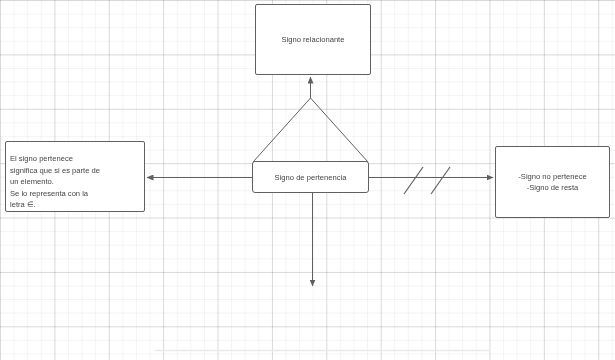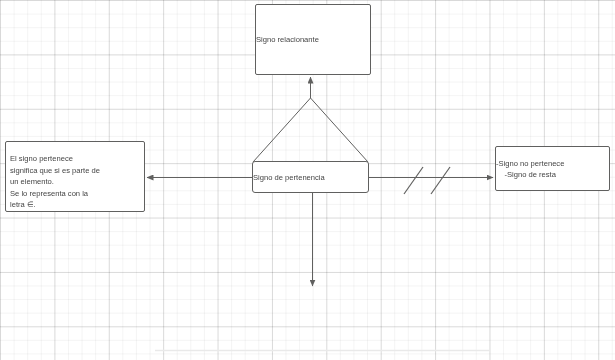--- a/index.html
+++ b/index.html
@@ -38,21 +38,21 @@
     box-sizing: border-box;
     background: #ffffff;
     border: 1px solid #60605f;
     border-radius: 2px;
     font-family: "Liberation Sans", sans-serif;
     font-size: 7.6px;
     color: #444444;
     line-height: 11px;
     display: flex;
     align-items: center;
-    justify-content: flex-start;
+    justify-content: center;
     text-align: center;
     z-index: 3;
   }
   .node-text { display: block; white-space: pre-line; }
   #node-top {
     left: 255px; top: 4px; width: 116px; height: 71px;
   }
   #node-center {
     left: 252px; top: 161px; width: 117px; height: 32px;
     border-radius: 3px;
@@ -63,21 +63,21 @@
   }
   #node-left {
     left: 5px; top: 141px; width: 140px; height: 71px;
     justify-content: flex-start;
     text-align: left;
     padding: 0 4px;
     line-height: 11.6px;
     align-items: flex-end;
   }
   #node-right {
-    left: 495px; top: 146px; width: 115px; height: 45px;
+    left: 495px; top: 146px; width: 115px; height: 72px;
   }
 </style>
 </head>
 <body>
 
 <div id="canvas">
 
   <svg class="svg-layer" viewBox="0 0 615 360" xmlns="http://www.w3.org/2000/svg">
     <defs>
       <marker id="arrowhead" markerWidth="7" markerHeight="6" refX="6.5" refY="3" orient="auto" markerUnits="strokeWidth">

